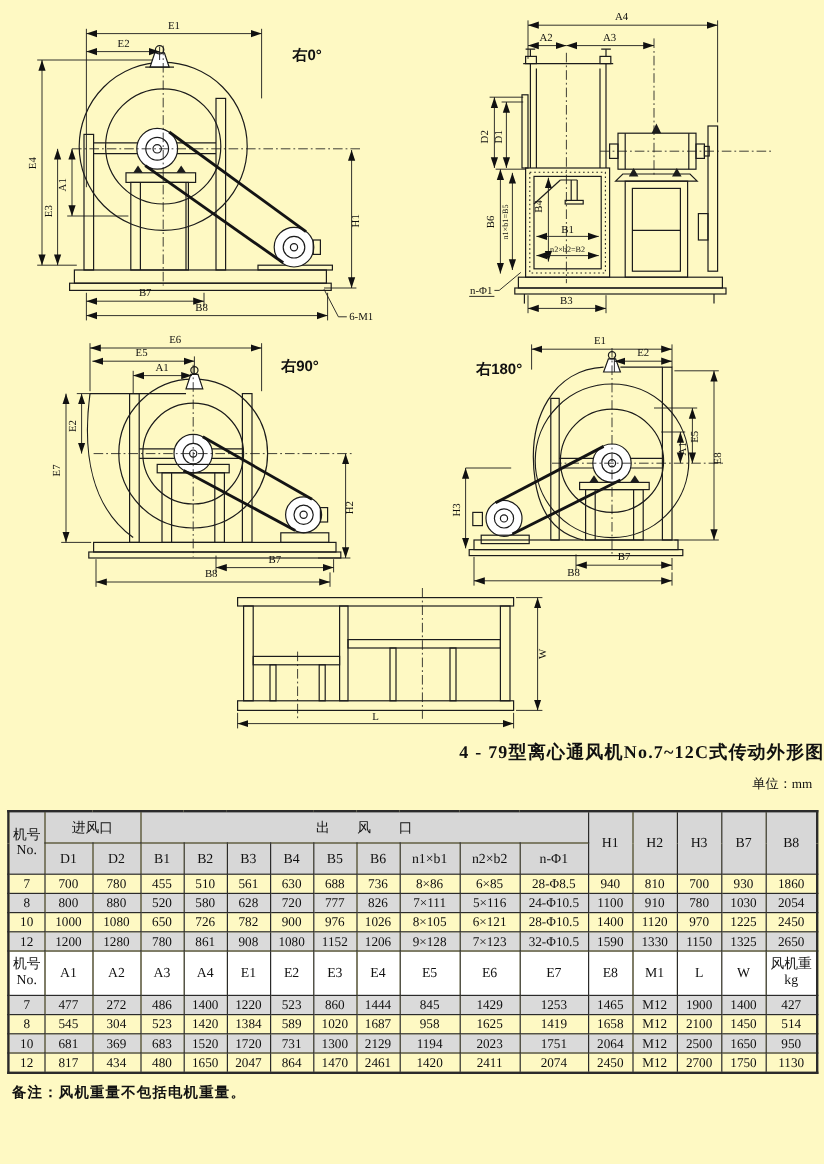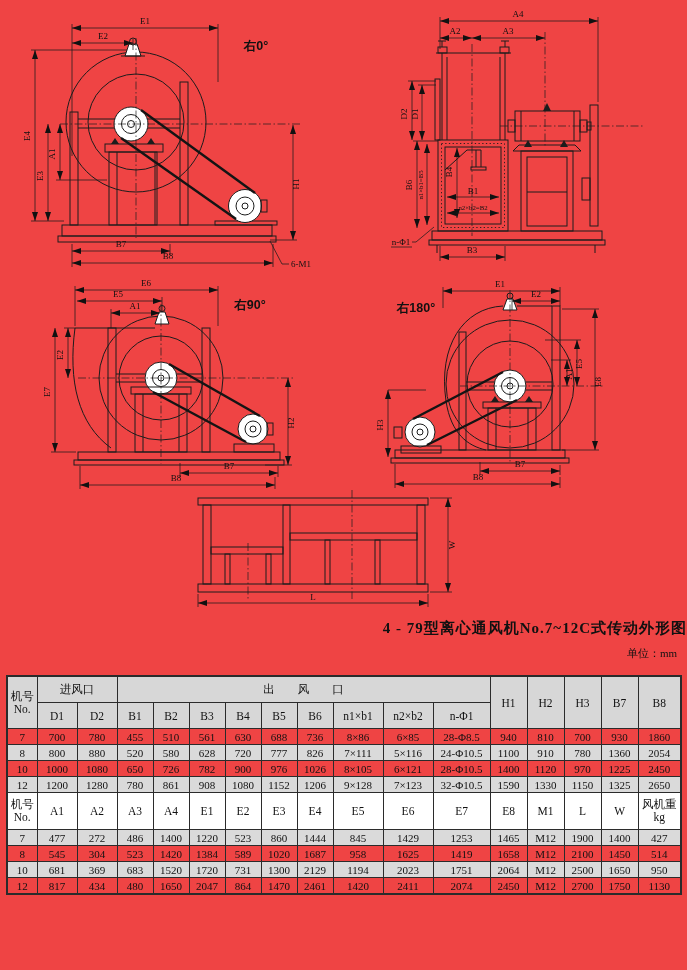--- a/index.html
+++ b/index.html
@@ -1,16 +1,16 @@
 <!DOCTYPE html>
 <html><head>
 <meta charset="utf-8">
 <style>
   html,body{margin:0;padding:0;background:#e8e8e8;}
-  .page{position:relative;width:687px;height:970px;background:#ef4444;font-family:"Liberation Serif",serif;overflow:hidden;margin:0 auto;}
+  .page{position:relative;width:687px;height:970px;background:#fef9c3;font-family:"Liberation Serif",serif;overflow:hidden;margin:0 auto;}
   svg.panel{position:absolute;}
   .s{fill:none;stroke:#1c1c1c;stroke-width:1;}
   .sw{fill:#fff;stroke:#1c1c1c;stroke-width:1;}
   .blk{fill:#1c1c1c;stroke:none;}
   .thin{fill:none;stroke:#1c1c1c;stroke-width:.75;}
   .cl{fill:none;stroke:#1c1c1c;stroke-width:.7;stroke-dasharray:8 2.5 1.5 2.5;}
   .dotln{fill:none;stroke:#1c1c1c;stroke-width:.9;stroke-dasharray:1.3 2.4;}
   .belt{fill:none;stroke:#141414;stroke-width:2.4;}
   text.dlab{font-family:"Liberation Serif",serif;font-size:9px;fill:#111;text-anchor:middle;}
   text.dlab.sm{font-size:6.8px;}
@@ -491,21 +491,21 @@
           <td>628</td>
           <td>720</td>
           <td>777</td>
           <td>826</td>
           <td>7×111</td>
           <td>5×116</td>
           <td>24-Φ10.5</td>
           <td>1100</td>
           <td>910</td>
           <td>780</td>
-          <td>1360</td>
+          <td>1030</td>
           <td>2054</td>
         </tr>
         <tr>
           <td>10</td>
           <td>1000</td>
           <td>1080</td>
           <td>650</td>
           <td>726</td>
           <td>782</td>
           <td>900</td>
@@ -640,14 +640,15 @@
           <td>2074</td>
           <td>2450</td>
           <td>M12</td>
           <td>2700</td>
           <td>1750</td>
           <td>1130</td>
         </tr>
       </tbody>
   </table>
 
+  <div class="note">备注：风机重量不包括电机重量。</div>
 
 </div>
 
 </body></html>

